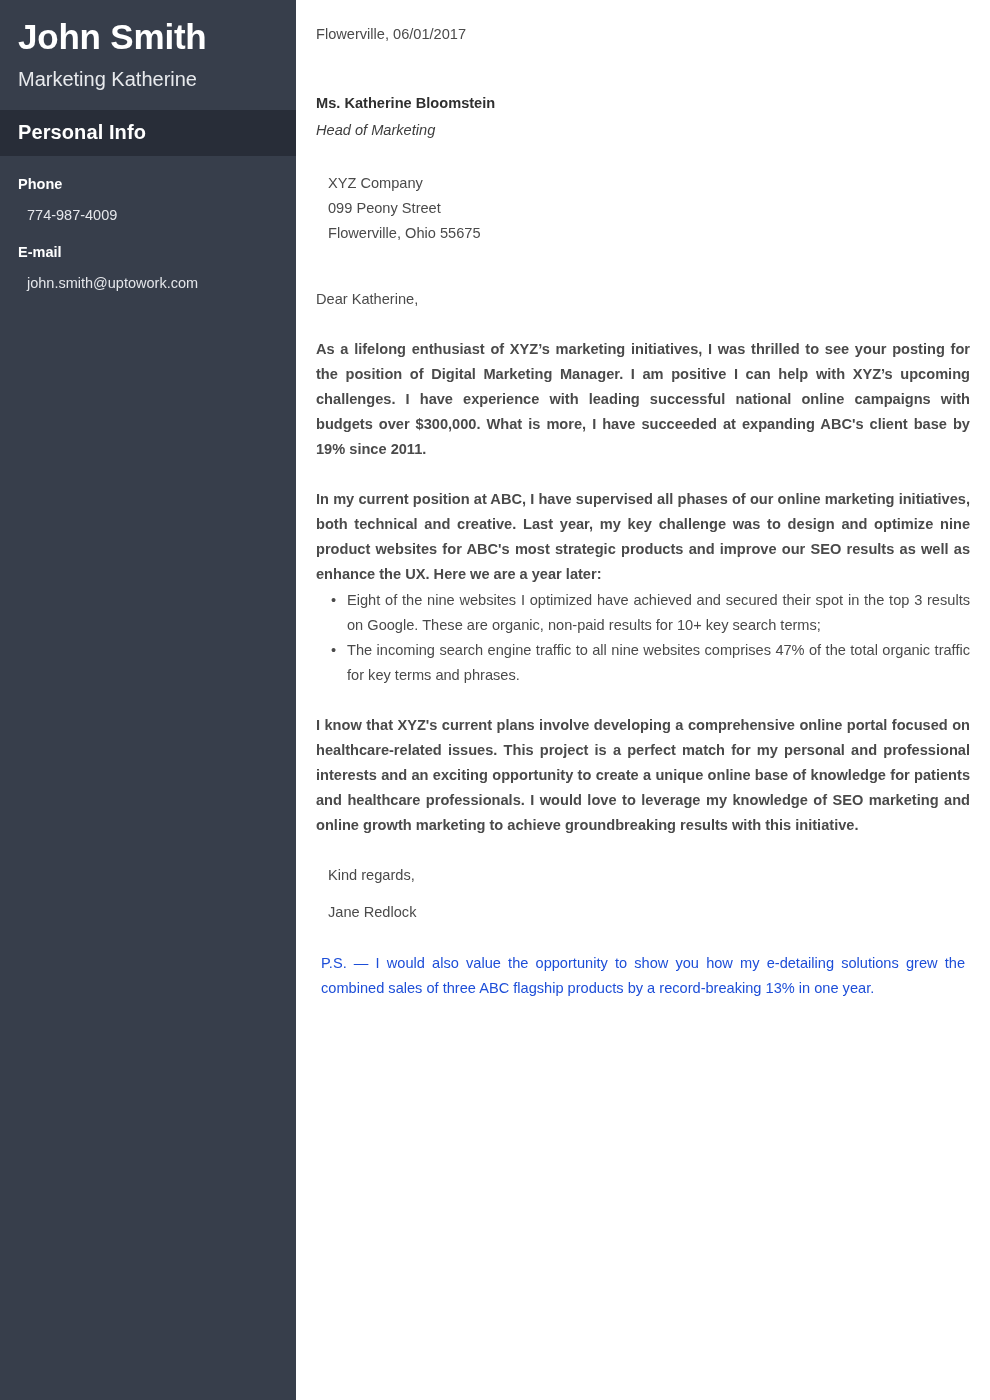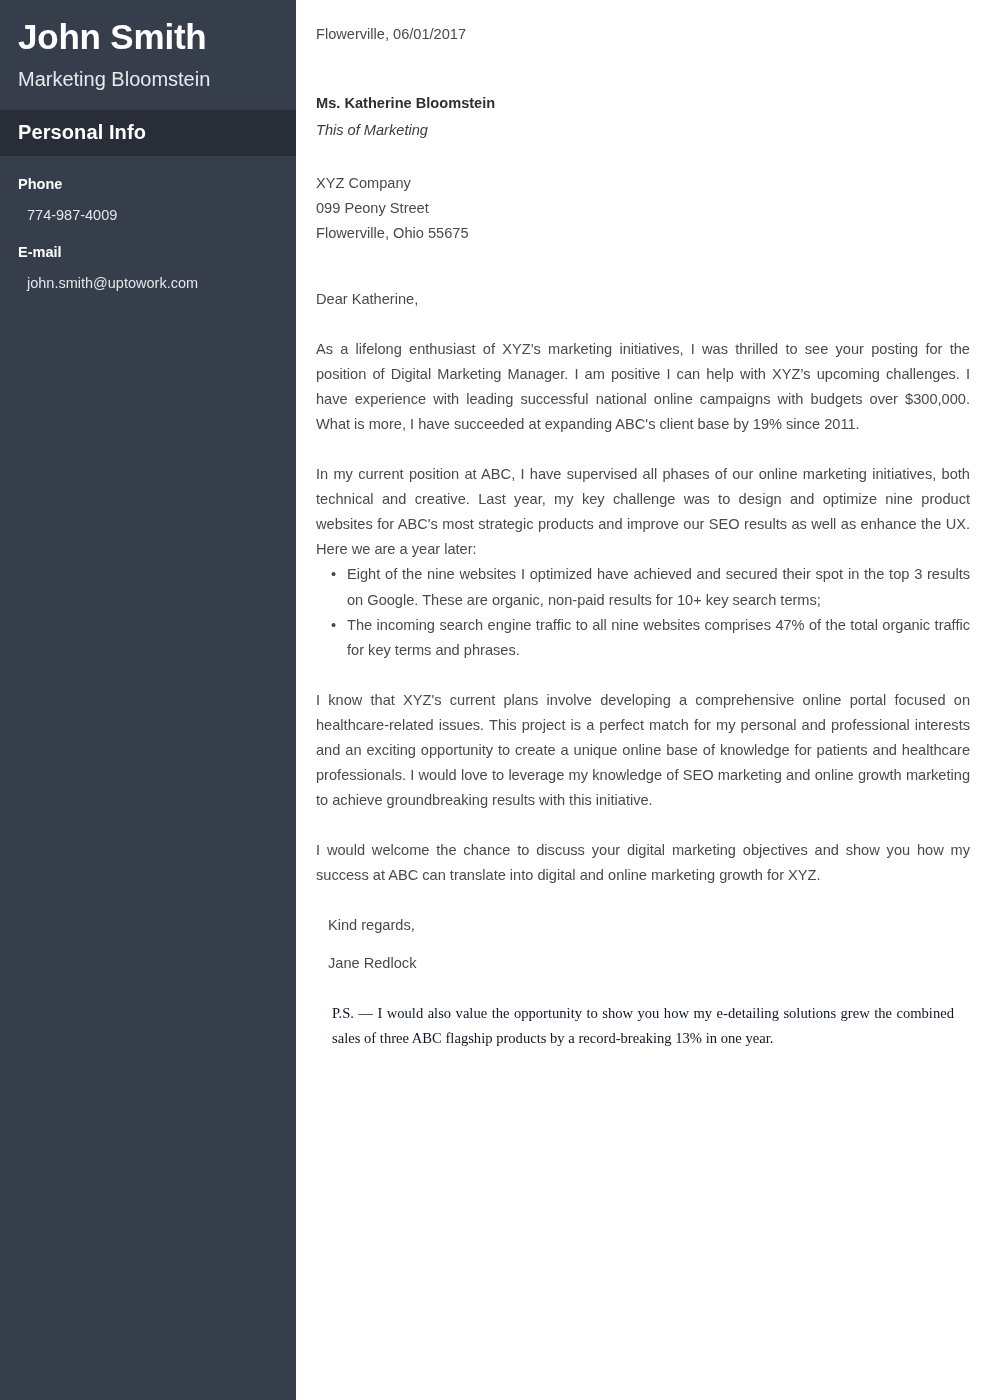--- a/index.html
+++ b/index.html
@@ -103,35 +103,36 @@
     font-weight: bold;
     color: #2f2f2f;
     margin: 0;
   }
   .recipient-role {
     font-style: italic;
     color: #3d3d3d;
     margin: 2px 0 0 0;
   }
   .company-block {
-    margin: 0 0 40px 0;
+    margin: 0 0 40px 12px;
   }
   .company-line {
     margin: 0;
     line-height: 1.72;
     color: #4a4a4a;
   }
   .salutation {
     margin: 0 0 25px 0;
     color: #4a4a4a;
   }
   .body-par {
     margin: 16px 0 25px 0;
     text-align: justify;
     color: #4a4a4a;
+    font-weight: bold;
   }
   .body-par.tight {
     margin-bottom: 0;
   }
   .bullet-list {
     list-style: none;
     margin: 0 0 25px 0;
     padding: 0 0 0 15px;
   }
   .bullet-list li {
@@ -148,36 +149,35 @@
     color: #4a4a4a;
   }
   .closing-block {
     margin: 0 0 25px 0;
   }
   .closing-line {
     margin: 12px;
     color: #4a4a4a;
   }
   .postscript {
-    margin: 16px;
+    margin: 5px;
     text-align: justify;
-    color: #0f172a;
-    font-family: Liberation Serif, serif;
+    color: #1d4ed8;
   }
 </style>
 </head>
 <body>
 
 <div class="page">
 
   <aside class="sidebar">
 
     <div class="sidebar-header">
       <h1 class="candidate-name">John Smith</h1>
-      <p class="candidate-title">Marketing Bloomstein</p>
+      <p class="candidate-title">Marketing Katherine</p>
     </div>
 
     <div class="section-band">
       <h2 class="section-band-title">Personal Info</h2>
     </div>
 
     <div class="sidebar-body">
 
       <div class="info-item">
         <p class="info-label">Phone</p>
@@ -191,21 +191,21 @@
 
     </div>
   </aside>
 
   <main class="letter">
 
     <p class="letter-date">Flowerville, 06/01/2017</p>
 
     <div class="recipient-block">
       <p class="recipient-name">Ms. Katherine Bloomstein</p>
-      <p class="recipient-role">This of Marketing</p>
+      <p class="recipient-role">Head of Marketing</p>
     </div>
 
     <div class="company-block">
       <p class="company-line">XYZ Company</p>
       <p class="company-line">099 Peony Street</p>
       <p class="company-line">Flowerville, Ohio 55675</p>
     </div>
 
     <p class="salutation">Dear Katherine,</p>
 
@@ -219,21 +219,20 @@
         <span>Eight of the nine websites I optimized have achieved and secured their spot in the top 3 results on Google. These are organic, non-paid results for 10+ key search terms;</span>
       </li>
       <li>
         <span class="bullet-dot">•</span>
         <span>The incoming search engine traffic to all nine websites comprises 47% of the total organic traffic for key terms and phrases.</span>
       </li>
     </ul>
 
     <p class="body-par">I know that XYZ's current plans involve developing a comprehensive online portal focused on healthcare-related issues. This project is a perfect match for my personal and professional interests and an exciting opportunity to create a unique online base of knowledge for patients and healthcare professionals. I would love to leverage my knowledge of SEO marketing and online growth marketing to achieve groundbreaking results with this initiative.</p>
 
-    <p class="body-par">I would welcome the chance to discuss your digital marketing objectives and show you how my success at ABC can translate into digital and online marketing growth for XYZ.</p>
 
     <div class="closing-block">
       <p class="closing-line">Kind regards,</p>
       <p class="closing-line">Jane Redlock</p>
     </div>
 
     <p class="postscript">P.S. — I would also value the opportunity to show you how my e-detailing solutions grew the combined sales of three ABC flagship products by a record-breaking 13% in one year.</p>
 
   </main>
 </div>

